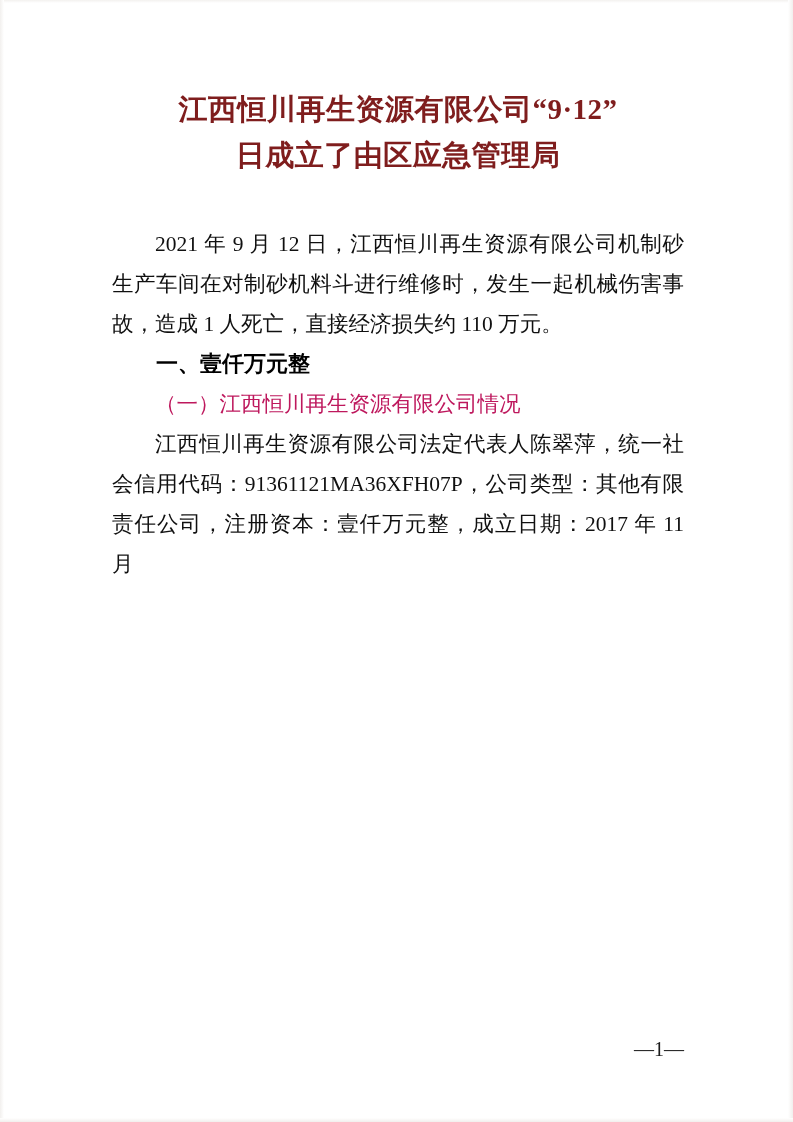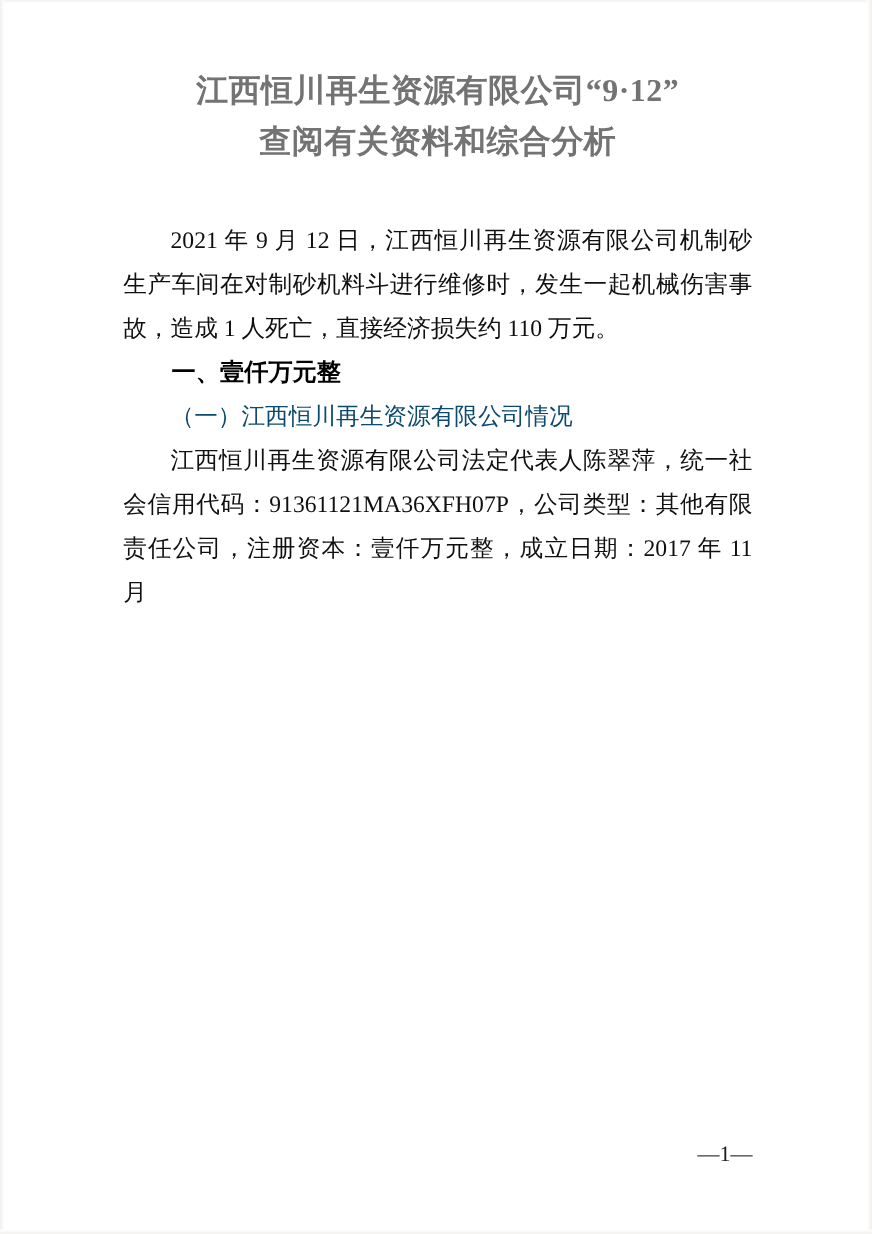--- a/index.html
+++ b/index.html
@@ -47,29 +47,29 @@
   }
 
   .content {
     position: absolute;
     left: 112px;
     top: 0;
     width: 572px;
   }
 
   .doc-title {
-    margin: 16px;
-    padding-top: 44px;
+    margin: 0;
+    padding-top: 86px;
     text-align: center;
     font-family: "Liberation Serif", "DejaVu Serif", serif;
     font-weight: bold;
     font-size: 29px;
     line-height: 46px;
     letter-spacing: 0.5px;
-    color: #737373;
+    color: #7f1d1d;
   }
   .doc-title .title-line {
     display: block;
     white-space: nowrap;
   }
 
   .body-block {
     margin-top: 46px;
   }
 
@@ -94,21 +94,21 @@
     text-indent: 2em;
     color: #000000;
   }
 
   p.subsection {
     margin: 0;
     font-family: "Liberation Serif", "DejaVu Serif", serif;
     font-size: 21.5px;
     line-height: 40px;
     text-indent: 2em;
-    color: #0c4a6e;
+    color: #be185d;
   }
 
   .page-footer {
     position: absolute;
     left: 112px;
     top: 1035px;
     width: 572px;
     text-align: right;
     font-family: "Liberation Serif", "DejaVu Serif", serif;
     font-size: 20px;
@@ -124,21 +124,21 @@
 
   <div class="scan-edge-top"></div>
   <div class="scan-edge-left"></div>
   <div class="scan-edge-right"></div>
   <div class="scan-edge-bottom"></div>
 
   <div class="content">
 
     <h1 class="doc-title">
       <span class="title-line">江西恒川再生资源有限公司“9·12”</span>
-      <span class="title-line">查阅有关资料和综合分析</span>
+      <span class="title-line">日成立了由区应急管理局</span>
     </h1>
 
     <div class="body-block">
 
       <p class="para">2021 年 9 月 12 日，江西恒川再生资源有限公司机制砂生产车间在对制砂机料斗进行维修时，发生一起机械伤害事故，造成 1 人死亡，直接经济损失约 110 万元。</p>
 
 
 
       <h2 class="section-heading">一、壹仟万元整</h2>
 

